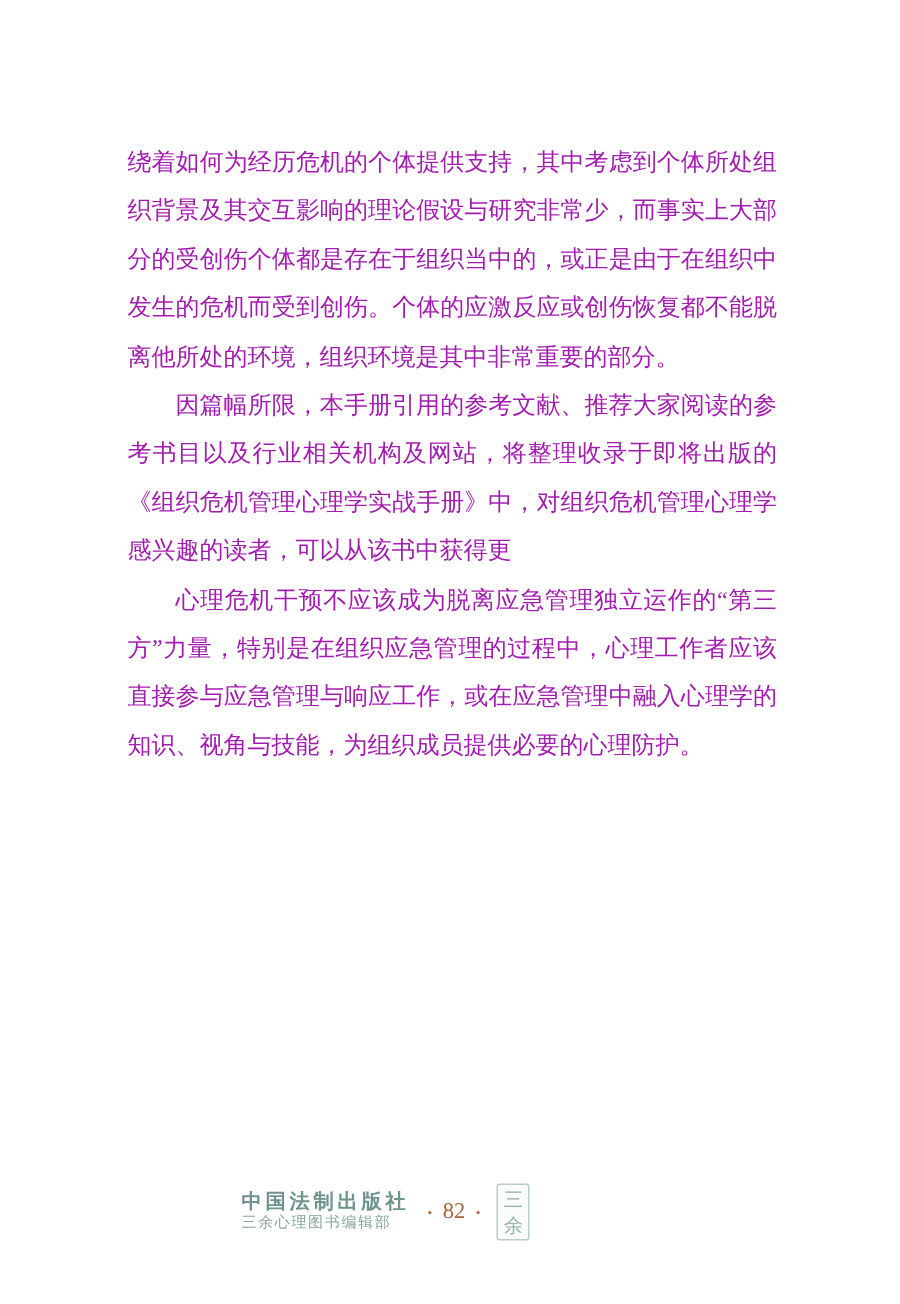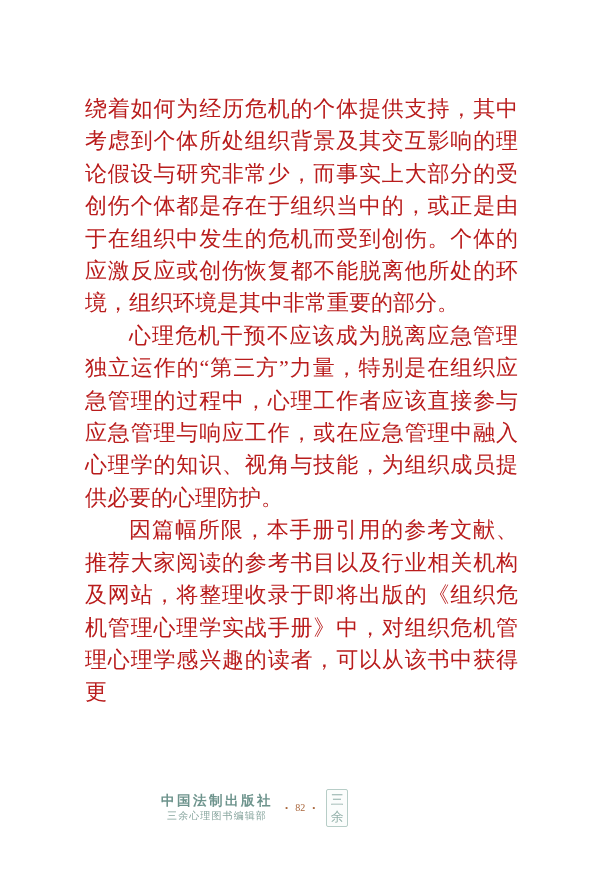--- a/index.html
+++ b/index.html
@@ -9,38 +9,38 @@
     height: 869px;
     background: #ffffff;
     overflow: hidden;
     font-family: "Liberation Serif", "DejaVu Serif", serif;
   }
   .text-block {
     position: absolute;
     left: 85px;
     top: 93px;
     width: 433px;
-    color: #b91c1c;
-    font-size: 22px;
+    color: #a21caf;
+    font-size: 16px;
     line-height: 32.4px;
     text-align: justify;
     text-justify: inter-ideograph;
   }
   .text-block p { margin: 0; padding: 0; }
   .text-block p.indent { text-indent: 2em; }
   .footer {
     position: absolute;
     left: 161px;
     top: 788px;
     height: 40px;
     display: flex;
     align-items: center;
     gap: 9px;
   }
-  .publisher { text-align: center; white-space: nowrap; }
+  .publisher { text-align: left; white-space: nowrap; }
   .publisher-line1 {
     font-size: 13.5px;
     font-weight: bold;
     letter-spacing: 2.5px;
     line-height: 16px;
     color: #6e948d;
   }
   .publisher-line2 {
     font-size: 10px;
     letter-spacing: 1.1px;
@@ -48,21 +48,21 @@
     color: #87a59e;
   }
   .page-number-group {
     display: flex;
     align-items: center;
     gap: 7px;
     color: #a9653a;
     margin-left: 3px;
   }
   .dot { font-size: 9px; line-height: 9px; color: #a9653a; }
-  .page-number { font-size: 10px; line-height: 16px; color: #a9653a; }
+  .page-number { font-size: 15px; line-height: 16px; color: #a9653a; }
   .seal {
     width: 20px;
     height: 36px;
     border: 1px solid #b7cdc7;
     border-radius: 2px;
     background: #fbfdfc;
     color: #93b1aa;
     display: flex;
     flex-direction: column;
     align-items: center;
@@ -72,22 +72,22 @@
     margin-left: 2px;
   }
 </style>
 </head>
 <body>
 
 <div class="page">
 
   <div class="text-block">
     <p>绕着如何为经历危机的个体提供支持，其中考虑到个体所处组织背景及其交互影响的理论假设与研究非常少，而事实上大部分的受创伤个体都是存在于组织当中的，或正是由于在组织中发生的危机而受到创伤。个体的应激反应或创伤恢复都不能脱离他所处的环境，组织环境是其中非常重要的部分。</p>
+    <p class="indent">因篇幅所限，本手册引用的参考文献、推荐大家阅读的参考书目以及行业相关机构及网站，将整理收录于即将出版的《组织危机管理心理学实战手册》中，对组织危机管理心理学感兴趣的读者，可以从该书中获得更</p>
     <p class="indent">心理危机干预不应该成为脱离应急管理独立运作的“第三方”力量，特别是在组织应急管理的过程中，心理工作者应该直接参与应急管理与响应工作，或在应急管理中融入心理学的知识、视角与技能，为组织成员提供必要的心理防护。</p>
-    <p class="indent">因篇幅所限，本手册引用的参考文献、推荐大家阅读的参考书目以及行业相关机构及网站，将整理收录于即将出版的《组织危机管理心理学实战手册》中，对组织危机管理心理学感兴趣的读者，可以从该书中获得更</p>
   </div>
 
   <div class="footer">
     <div class="publisher">
       <div class="publisher-line1">中国法制出版社</div>
       <div class="publisher-line2">三余心理图书编辑部</div>
     </div>
     <div class="page-number-group">
       <span class="dot">•</span>
       <span class="page-number">82</span>

